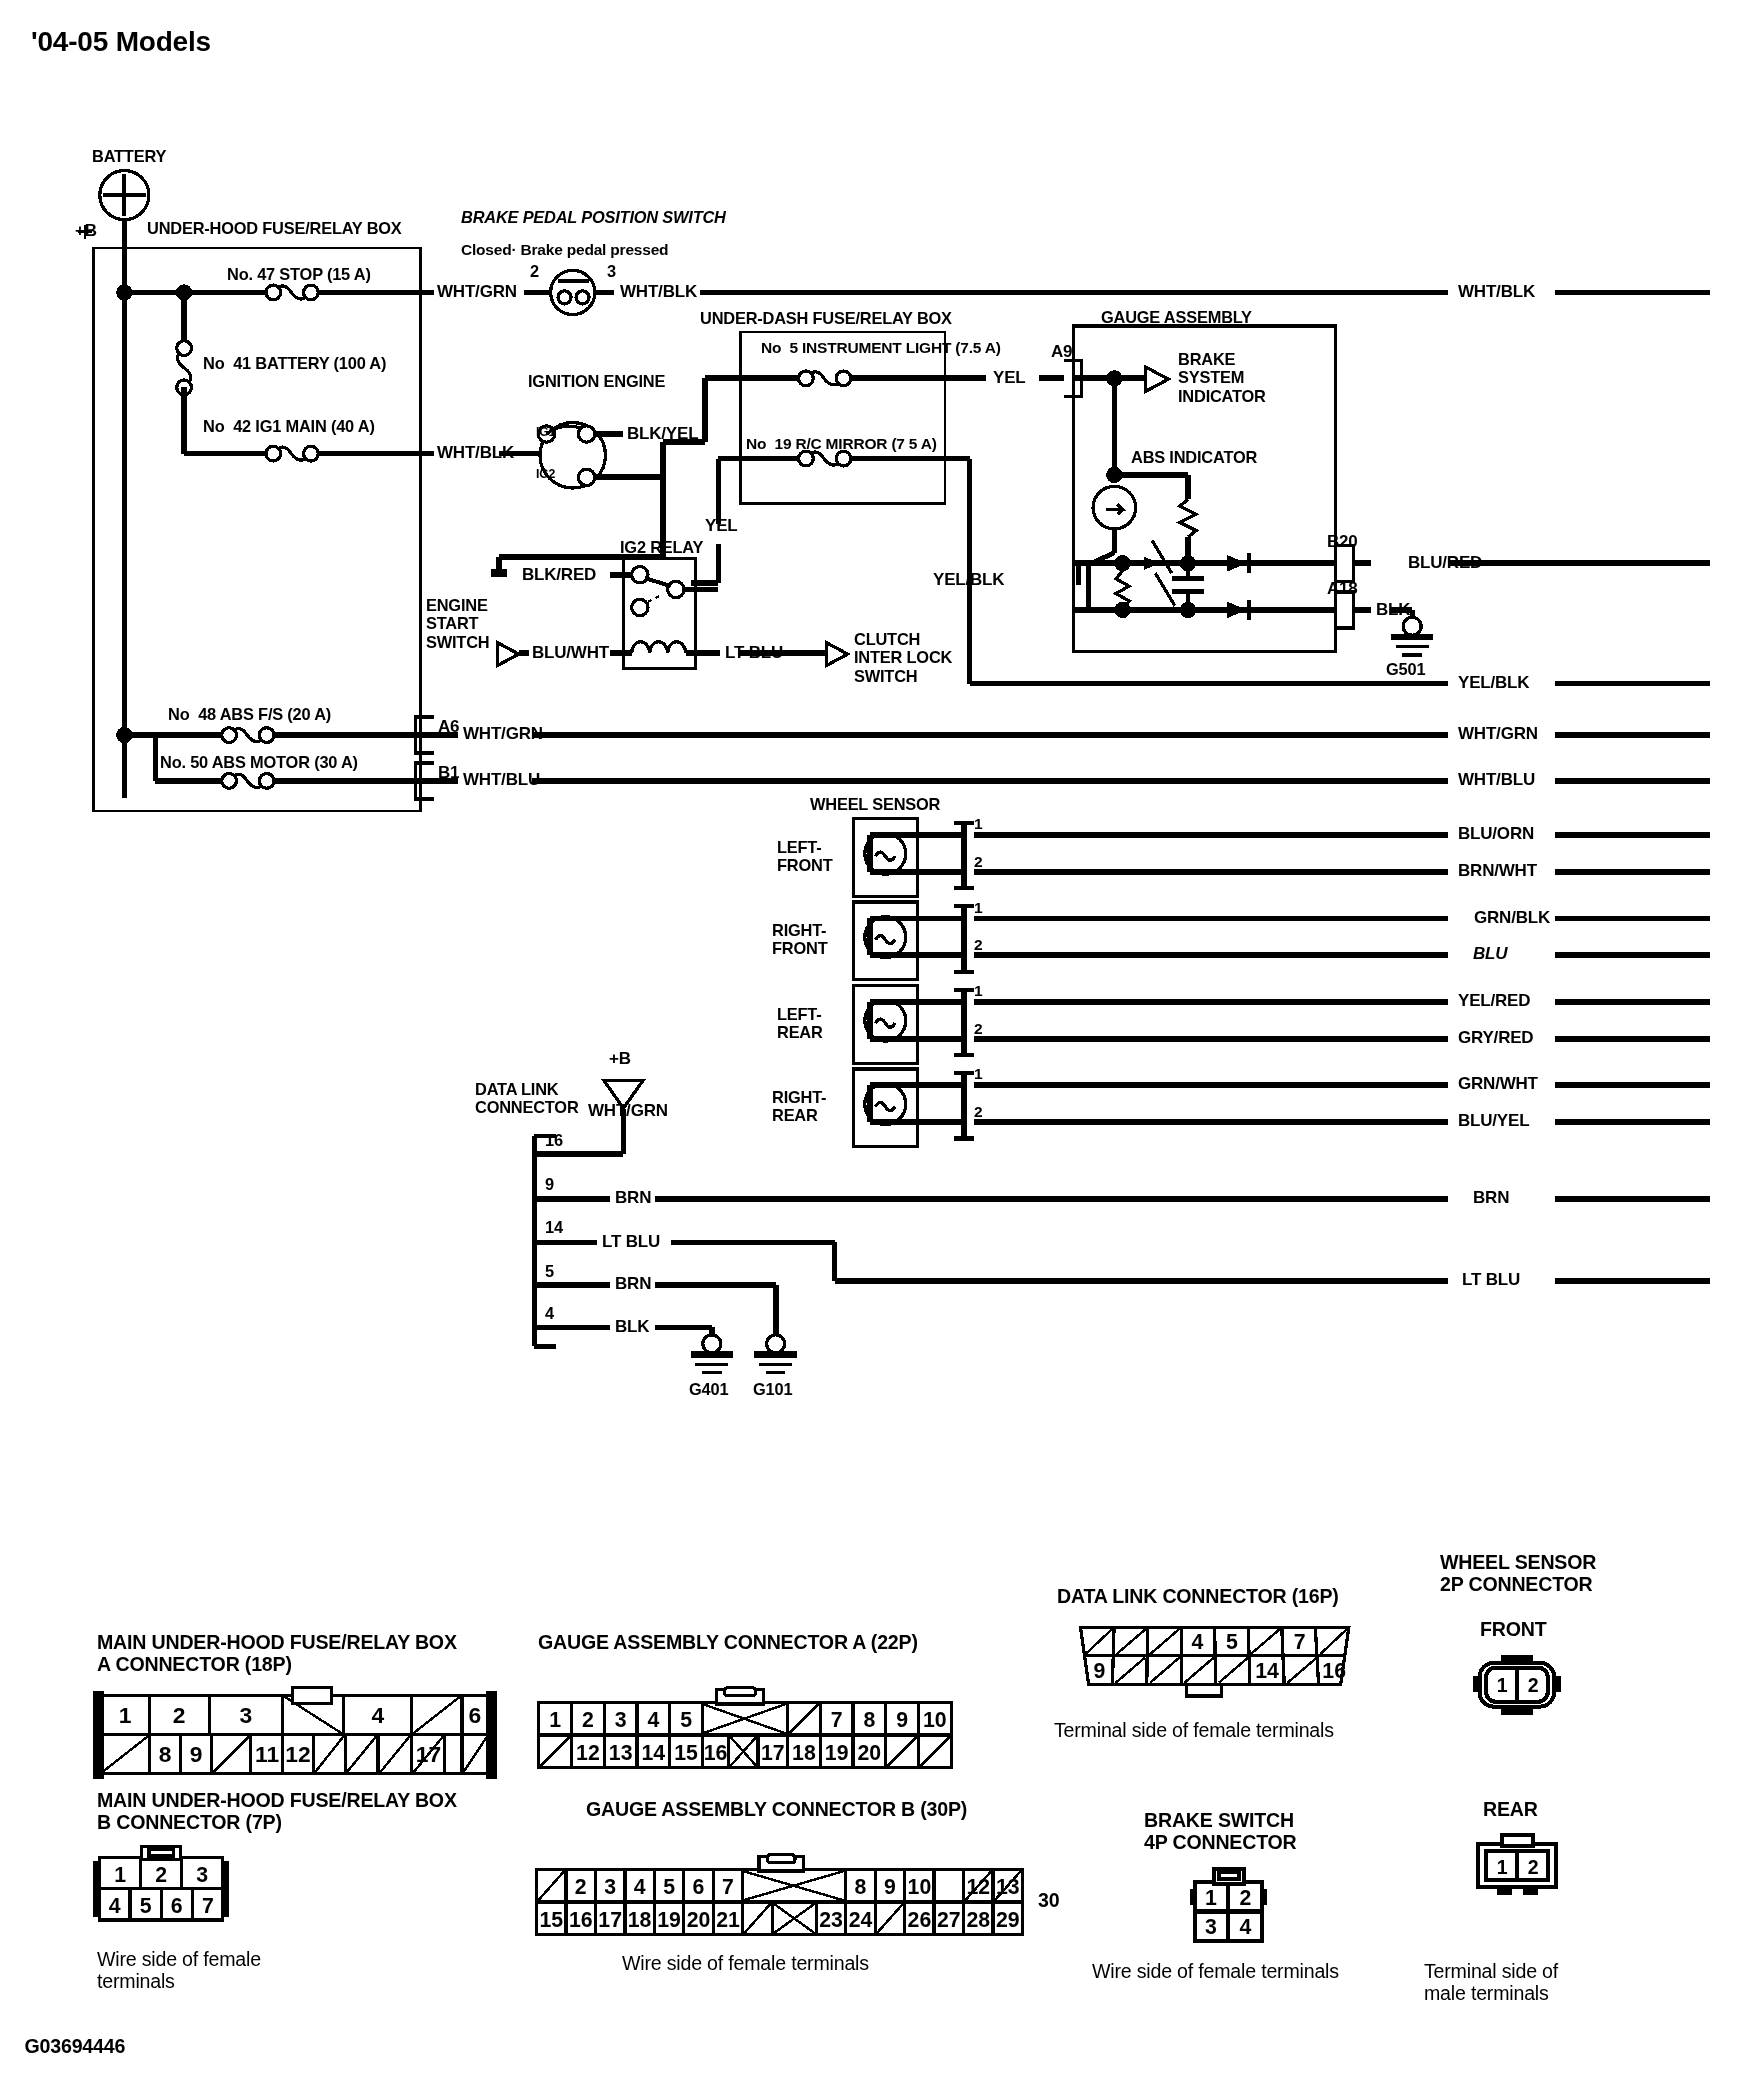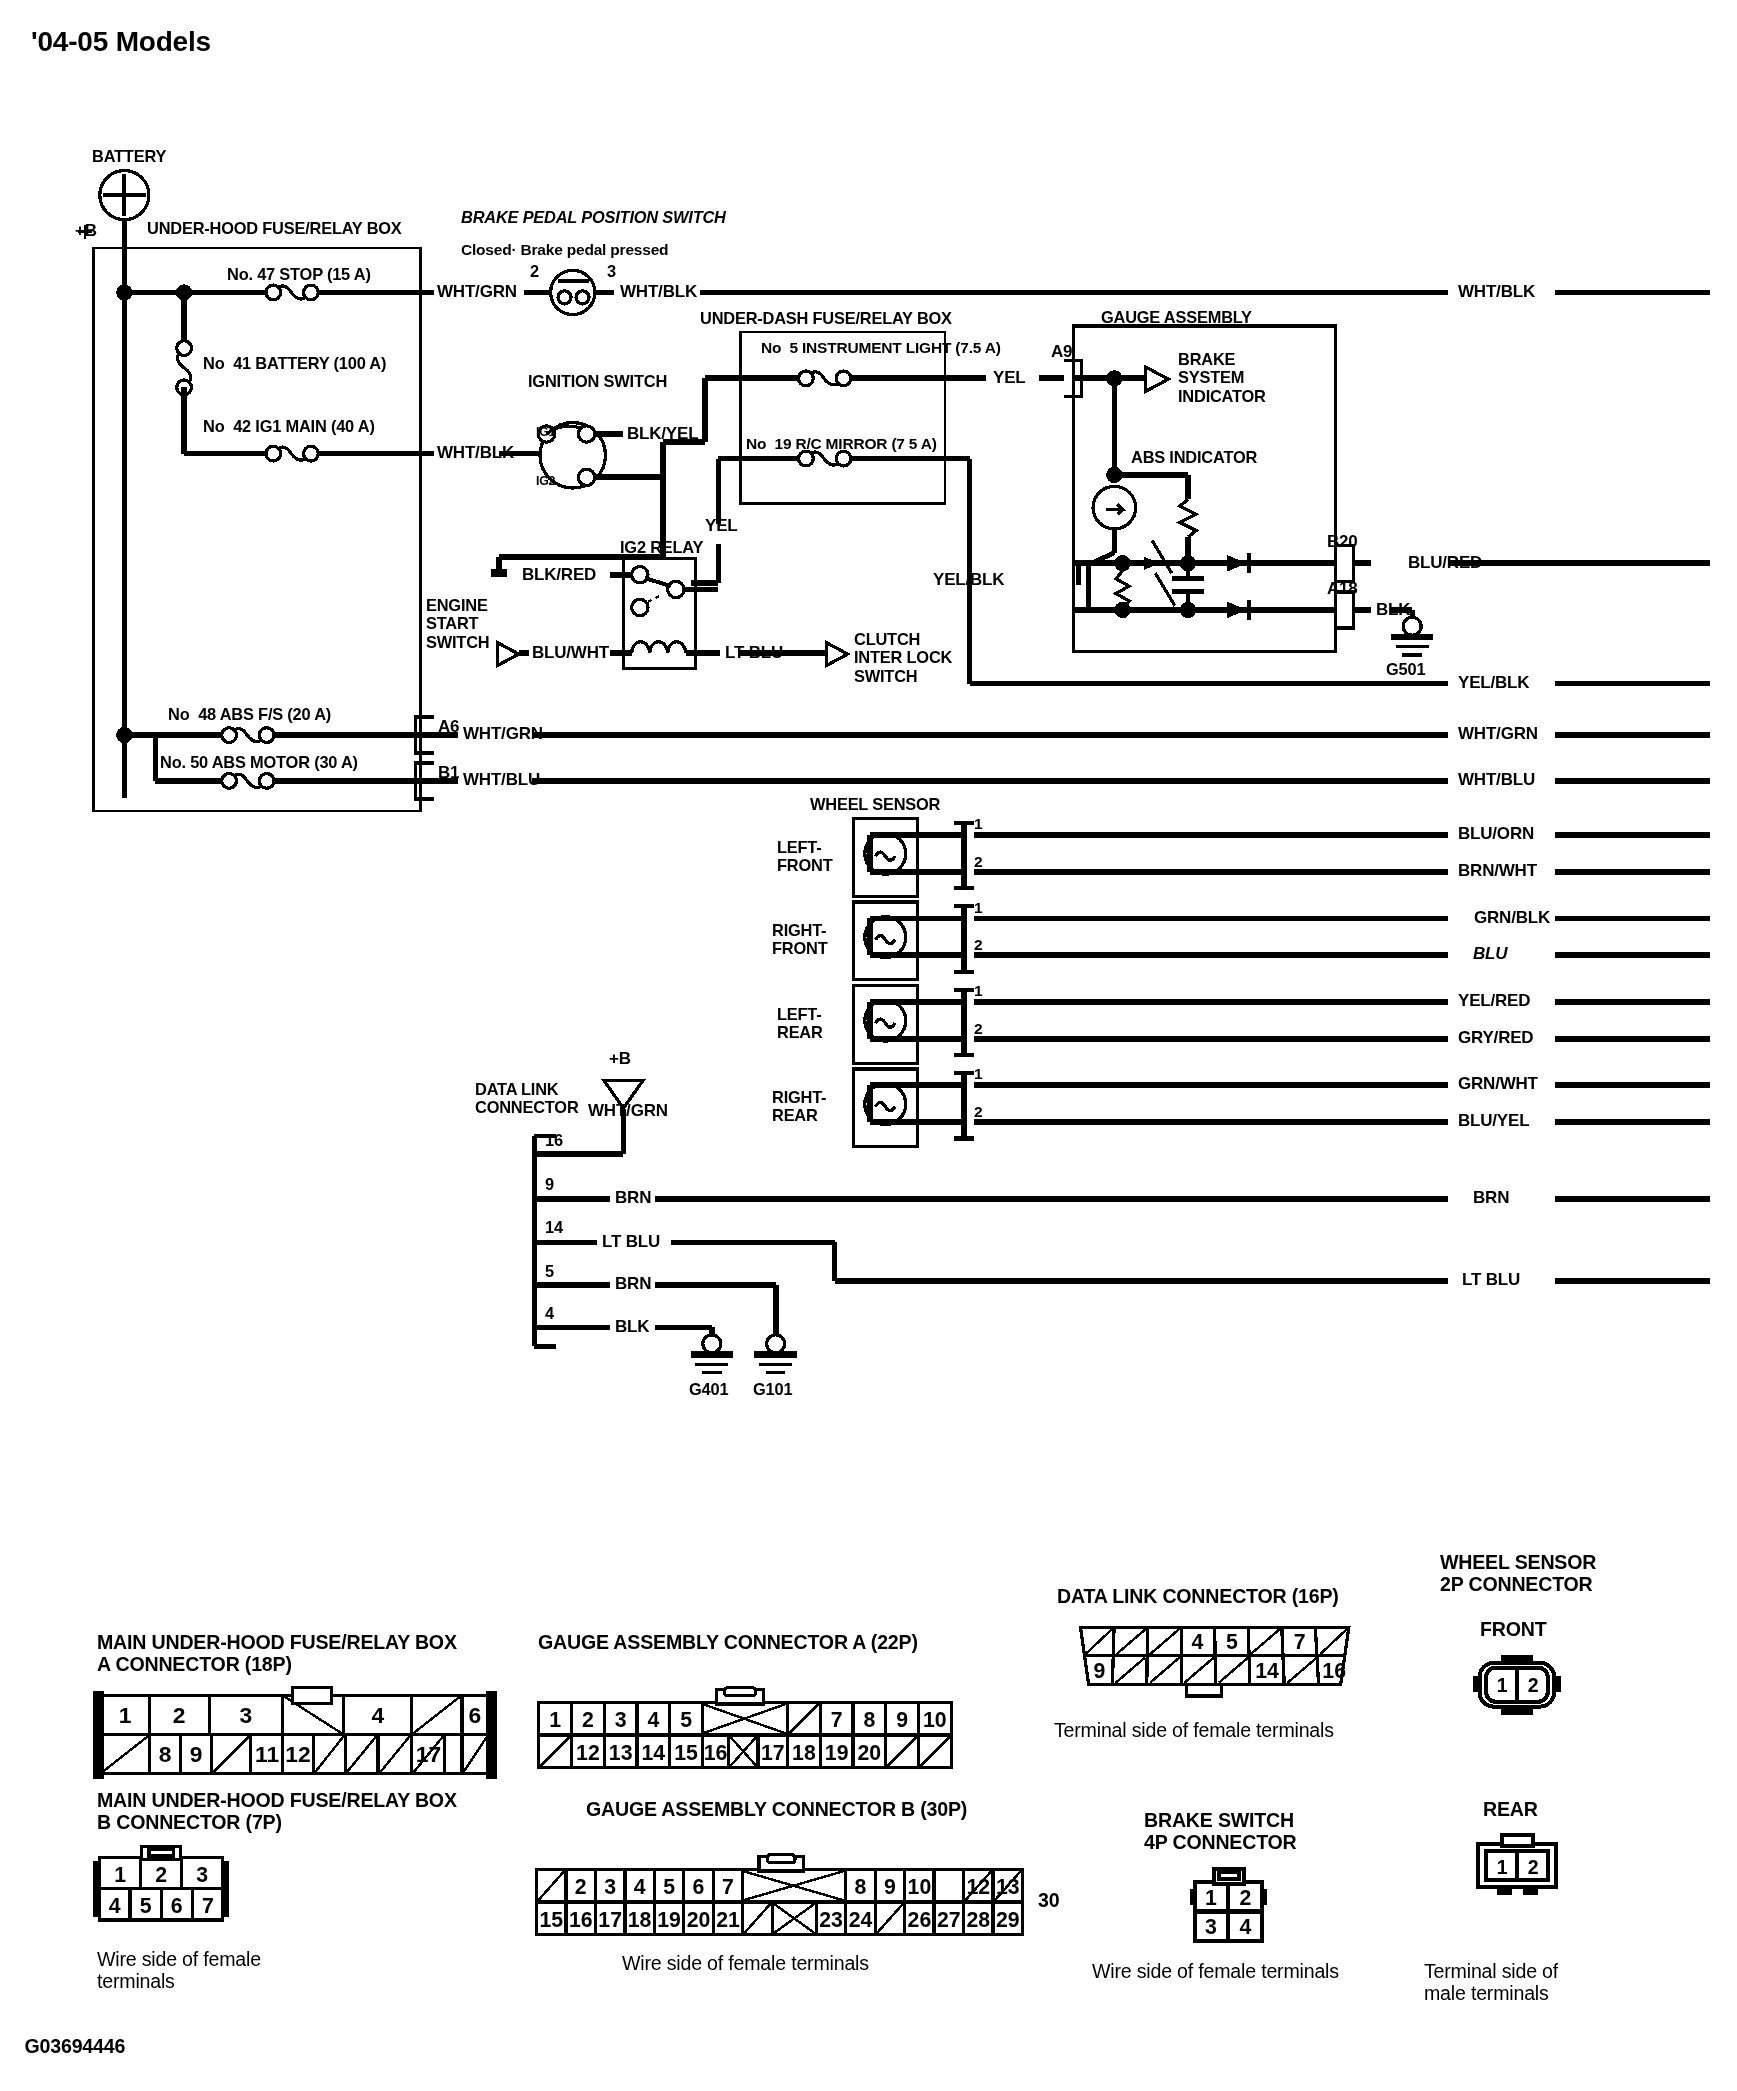--- a/index.html
+++ b/index.html
@@ -334,23 +334,23 @@
   <div class="lbl t14" style="left:463px;top:724px;">WHT/GRN</div>
   <div class="lbl t14" style="left:438px;top:763px;">B1</div>
   <div class="lbl t14" style="left:463px;top:770px;">WHT/BLU</div>
 
   <div class="lbl t13" style="left:461px;top:208px;font-style:italic;">BRAKE PEDAL POSITION SWITCH</div>
   <div class="lbl t12" style="left:461px;top:241px;">Closed· Brake pedal pressed</div>
   <div class="lbl t13" style="left:530px;top:262px;">2</div>
   <div class="lbl t13" style="left:607px;top:262px;">3</div>
   <div class="lbl t14" style="left:620px;top:282px;">WHT/BLK</div>
 
-  <div class="lbl t13" style="left:528px;top:372px;">IGNITION SWITCH</div>
+  <div class="lbl t13" style="left:528px;top:372px;">IGNITION ENGINE</div>
   <div class="lbl t9" style="left:536px;top:426px;">IG1</div>
-  <div class="lbl t9" style="left:536px;top:468px;margin-top:7px;">IG2</div>
+  <div class="lbl t9" style="left:536px;top:468px;">IG2</div>
   <div class="lbl t14" style="left:627px;top:424px;">BLK/YEL</div>
 
   <div class="lbl t13" style="left:700px;top:309px;">UNDER-DASH FUSE/RELAY BOX</div>
   <div class="lbl t12" style="left:761px;top:339px;">No  5 INSTRUMENT LIGHT (7.5 A)</div>
   <div class="lbl t12" style="left:746px;top:435px;">No  19 R/C MIRROR (7 5 A)</div>
   <div class="lbl t14" style="left:993px;top:368px;">YEL</div>
   <div class="lbl t14" style="left:705px;top:516px;">YEL</div>
   <div class="lbl t14" style="left:933px;top:570px;">YEL/BLK</div>
 
   <div class="lbl t13" style="left:1101px;top:308px;">GAUGE ASSEMBLY</div>

